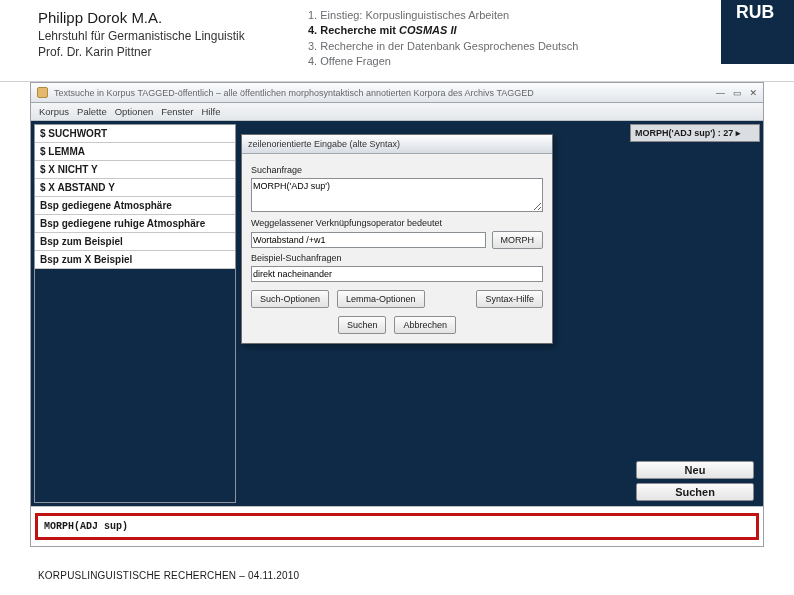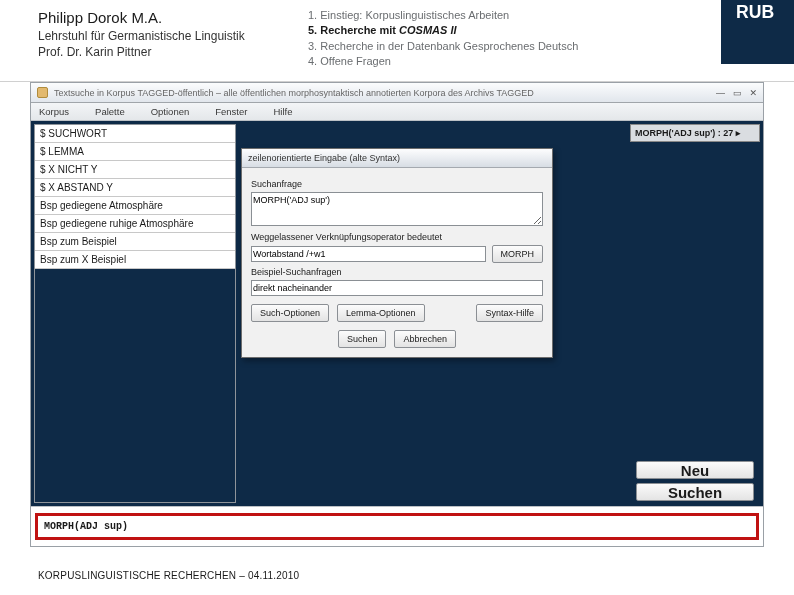--- a/index.html
+++ b/index.html
@@ -54,69 +54,69 @@
     display:flex;align-items:center;font-size:9px;color:#666;
     padding:0 6px;gap:6px;
   }
   .wchrome .wicon{width:11px;height:11px;background:#e2b96e;border:1px solid #b08c3d;border-radius:2px;}
   .wchrome .wtitle{filter:blur(.6px);}
   .wchrome .winbtns{margin-left:auto;display:flex;gap:8px;color:#555;}
   .menubar{
     position:absolute;left:0;right:0;top:20px;height:18px;
     background:linear-gradient(#f3f5f7,#e4e7ea);
     border-bottom:1px solid #bcc1c6;
-    display:flex;align-items:center;gap:26px;font-size:9.5px;color:#393939;
+    display:flex;align-items:center;gap:8px;font-size:9.5px;color:#393939;
     padding:0 8px;
   }
 
   
   .work{
     position:absolute;left:0;right:0;top:38px;bottom:40px;
     background:var(--navy);
     display:flex;
     overflow:hidden;
   }
   .leftpanel{
     width:202px;background:#fff;margin:3px 0 3px 3px;
     border:1px solid #8e949a;
     display:flex;flex-direction:column;
     font-size:10px;
   }
   .leftpanel .row{
     border-bottom:1px solid #c8c8c8;padding:3px 5px;white-space:nowrap;
     overflow:hidden;text-overflow:ellipsis;
   }
-  .leftpanel .row b{font-weight:normal;}
+  .leftpanel .row b{font-weight:bold;}
   .leftpanel .fill{flex:1;background:var(--navy);}
 
   .center{flex:1;position:relative;}
 
   .rightpanel{
     width:130px;background:var(--navy);margin:3px 3px 3px 0;
     position:relative;
   }
   .rightpanel .chip{
     position:absolute;top:0;left:0;right:0;height:18px;
     background:#dadde1;border:1px solid #888;
     font-size:9px;font-weight:bold;display:flex;align-items:center;
     padding:0 4px;justify-content:space-between;
   }
   .rightpanel .btns{
     position:absolute;bottom:2px;left:6px;right:6px;
     display:flex;flex-direction:column;gap:4px;
   }
   .wbtn{
     height:18px;background:linear-gradient(#fbfbfb,#e4e4e4);
-    border:1px solid #8b8f94;border-radius:2px;font-size:15px;
+    border:1px solid #8b8f94;border-radius:2px;font-size:11px;
     display:flex;align-items:center;justify-content:center;font-weight:bold;
   }
 
   
   .dialog{
-    position:absolute;top:65px;left:50%;transform:translateX(-50%);
+    position:absolute;top:51px;left:50%;transform:translateX(-50%);
     width:312px;background:#f1f1f1;border:1px solid #6d6d6d;
     box-shadow:2px 3px 6px rgba(0,0,0,.35);
     font-size:9px;
   }
   .dialog .ttl{
     height:19px;background:linear-gradient(#fdfdfe,#d7dde4);
     border-bottom:1px solid #a4a9af;
     display:flex;align-items:center;padding:0 6px;color:#333;
     filter:blur(.4px);
   }
@@ -160,21 +160,21 @@
 
 <div class="hdr">
   <div class="author">
     <div class="nm">Philipp Dorok M.A.</div>
     <div class="sub">Lehrstuhl für Germanistische Linguistik</div>
     <div class="sub">Prof. Dr. Karin Pittner</div>
   </div>
   <div class="outline">
     <div class="dim">1. Einstieg: Korpuslinguistisches Arbeiten</div>
     <div class="cur">
-      <span>5. Recherche mit </span><em>COSMAS II</em>
+      <span>4. Recherche mit </span><em>COSMAS II</em>
     </div>
     <div class="dim">3. Recherche in der Datenbank Gesprochenes Deutsch</div>
     <div class="dim">4. Offene Fragen</div>
   </div>
   <div class="rub">
     <svg viewBox="0 0 100 50">
       <text x="0" y="38" font-family="Arial" font-weight="900" font-size="40" fill="#fff">RUB</text>
     </svg>
   </div>
 </div>

